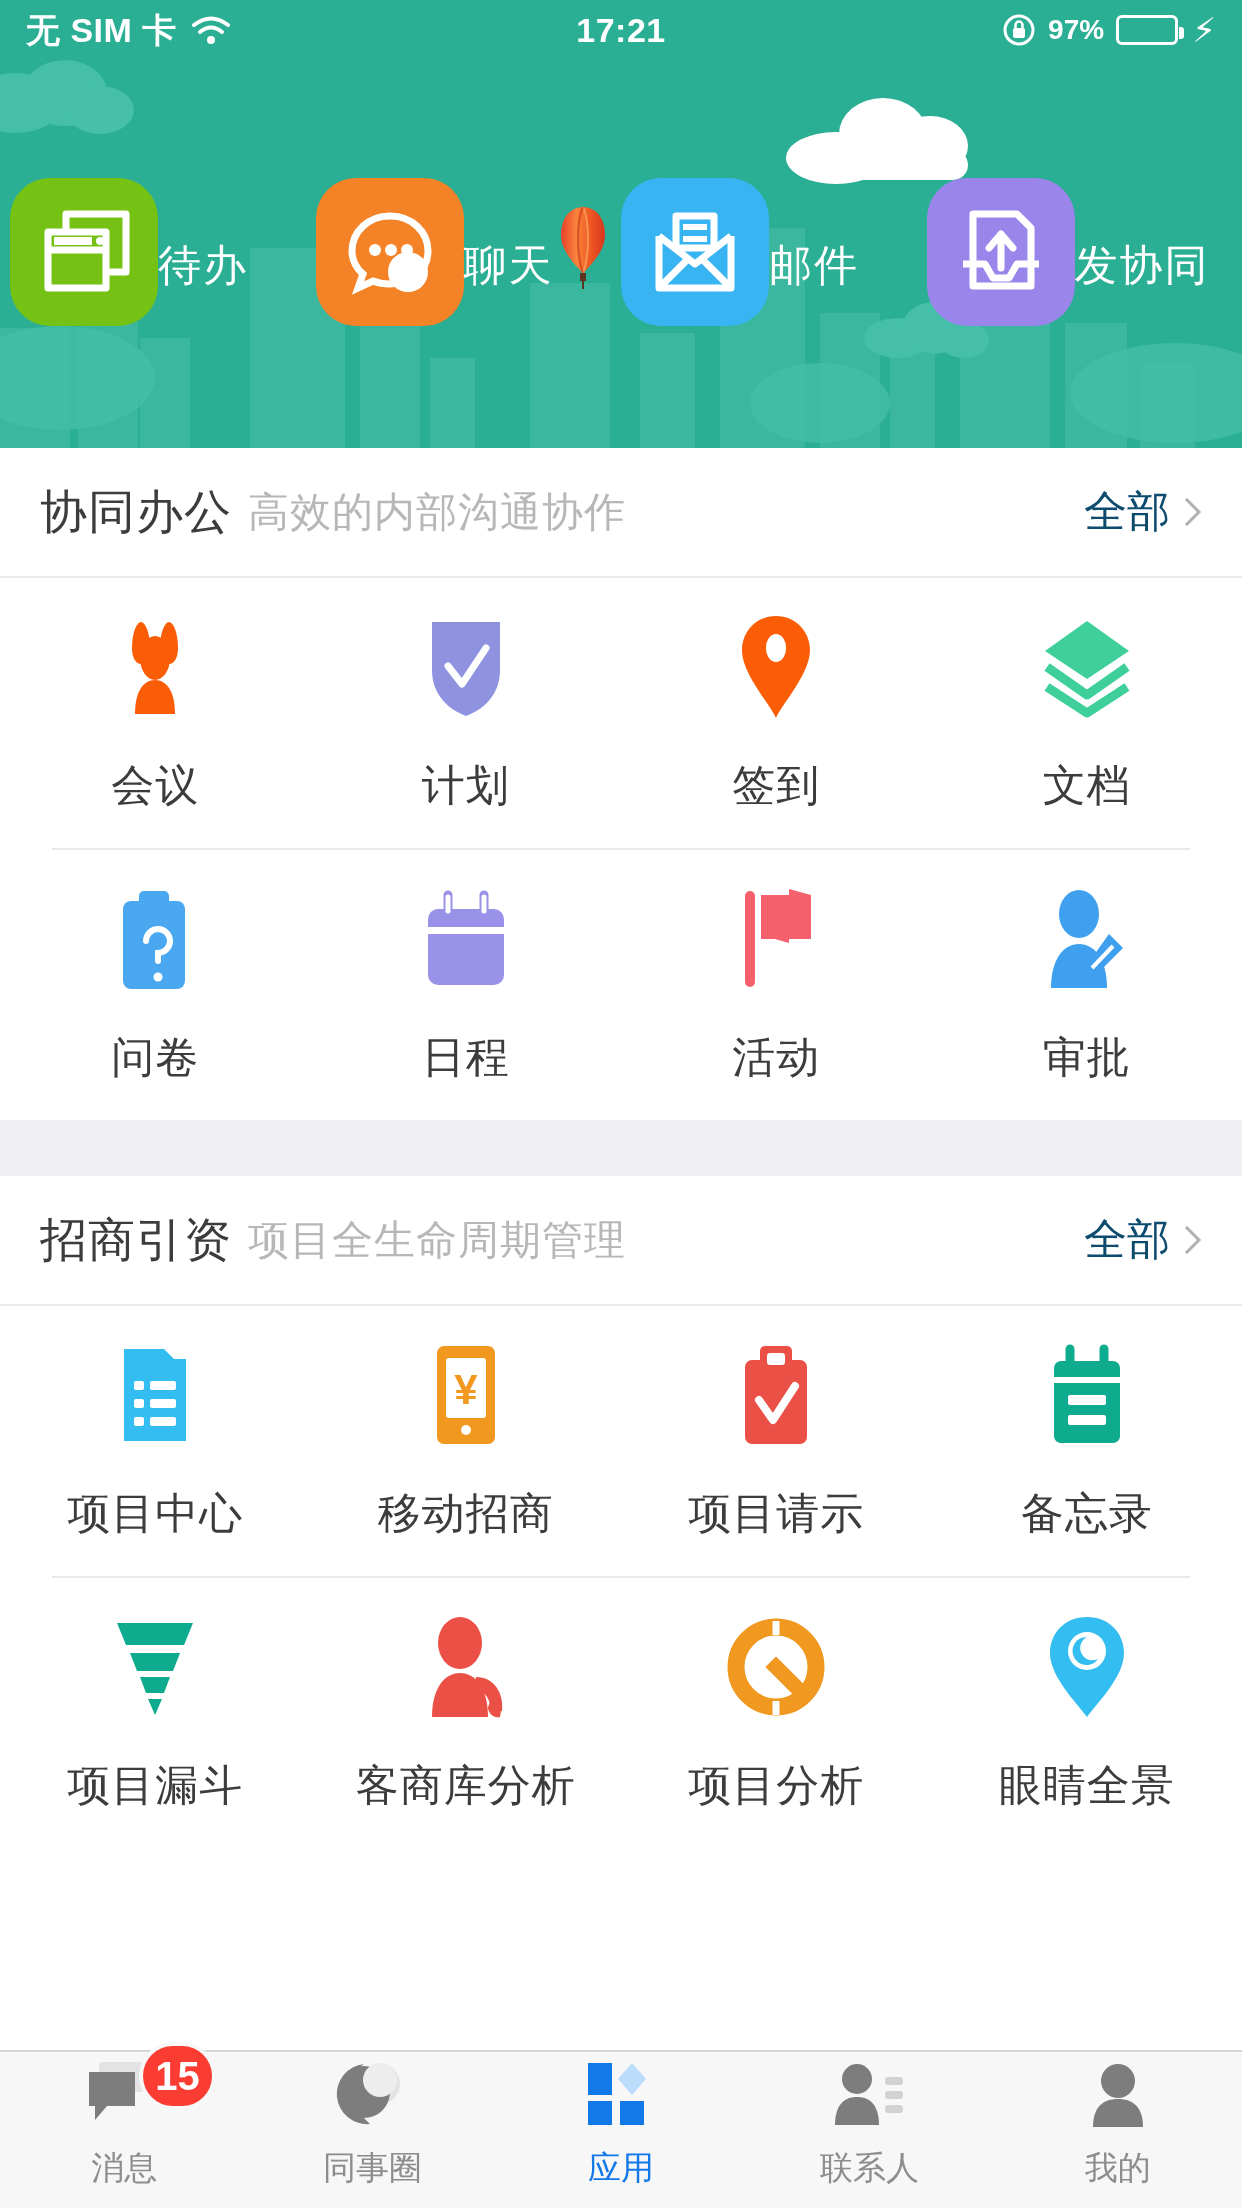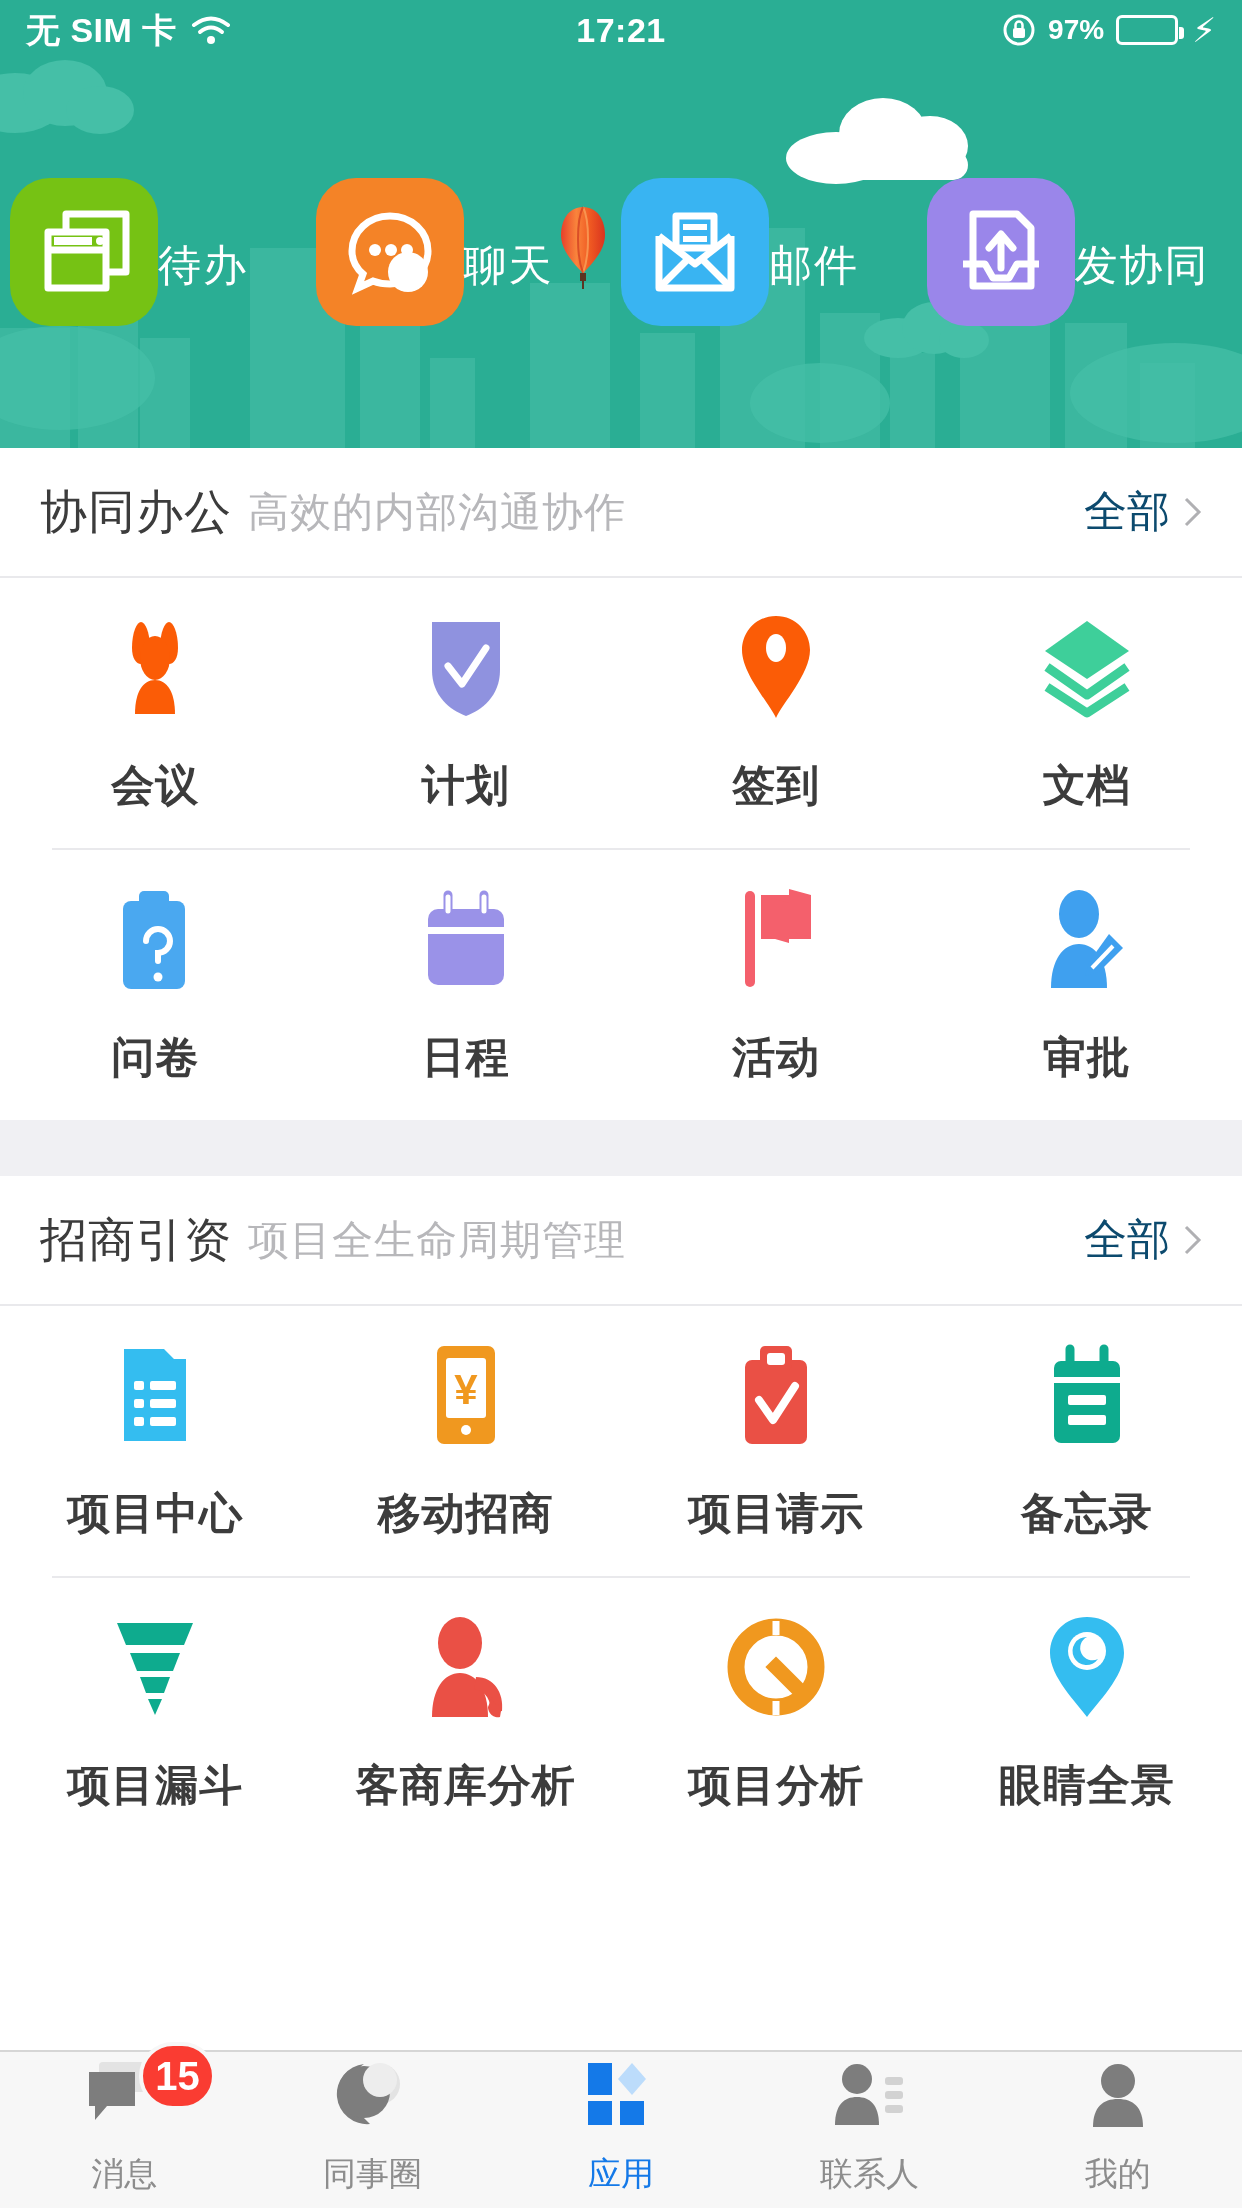--- a/index.html
+++ b/index.html
@@ -86,36 +86,36 @@
   .sec-all { margin-left:auto; display:flex; align-items:center; gap:14px; }
   .sec-all-txt { font-size: 43px; color:#0c4a6e; }
   .chev { width: 18px; height: 30px; }
 
   .grid-row { display:flex; }
   .cell {
     flex:1; height: 270px;
     display:flex; flex-direction:column; align-items:center; justify-content:center;
   }
   .cell-icon { height: 112px; display:flex; align-items:center; justify-content:center; }
-  .cell-label { margin-top: 34px; font-size: 43px; color:#3c3c3c; letter-spacing:1px;font-weight:bold; }
+  .cell-label { margin-top: 34px; font-size: 43px; color:#3c3c3c; letter-spacing:1px; }
   .row-sep { height:2px; background:#e9e9ec; margin: 0 52px; }
   .gap-band { height: 56px; background:#f0f0f3; }
 
   
   .tabbar {
     position:absolute; left:0; bottom:0;
     width:1242px; height: 158px;
     background:#f7f7f7;
     border-top: 2px solid #d6d6d6;
     display:flex; align-items:flex-start;
     padding-top: 4px;
   }
   .tab { flex:1; display:flex; flex-direction:column; align-items:center; position:relative; }
   .tab-ic { height: 76px; display:flex; align-items:center; justify-content:center; position:relative; }
-  .tab-label { margin-top: 20px; font-size: 33px; color:#8d8d8d; }
+  .tab-label { margin-top: 14px; font-size: 33px; color:#8d8d8d; }
   .tab.active .tab-label { color:#1479e8; }
   .badge {
     position:absolute; left: 56px; top:-14px;
     min-width: 68px; height: 68px; border-radius: 34px;
     background:#fa3c32; color:#fff;
     display:flex; align-items:center; justify-content:center;
     font-size: 40px; font-weight:700; padding: 0 12px;
     border: 4px solid #f7f7f7;
   }
 </style>

